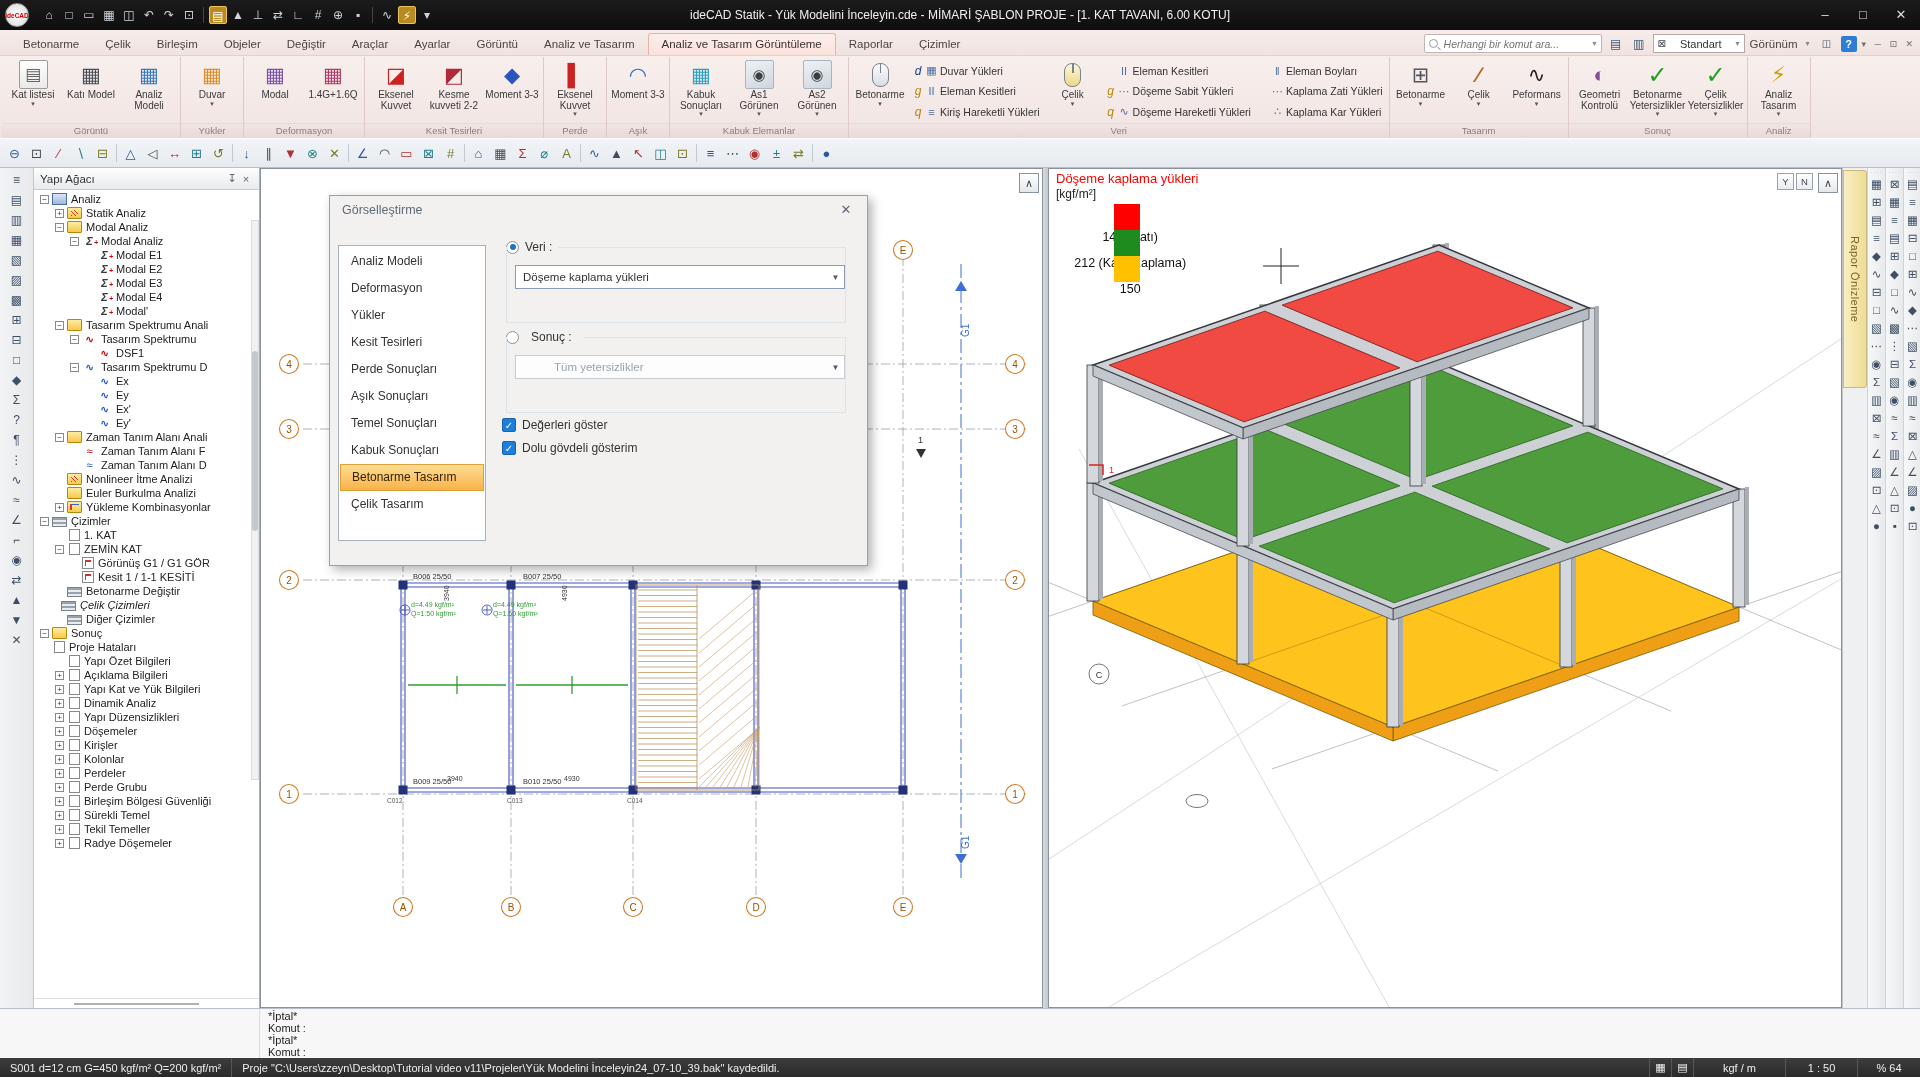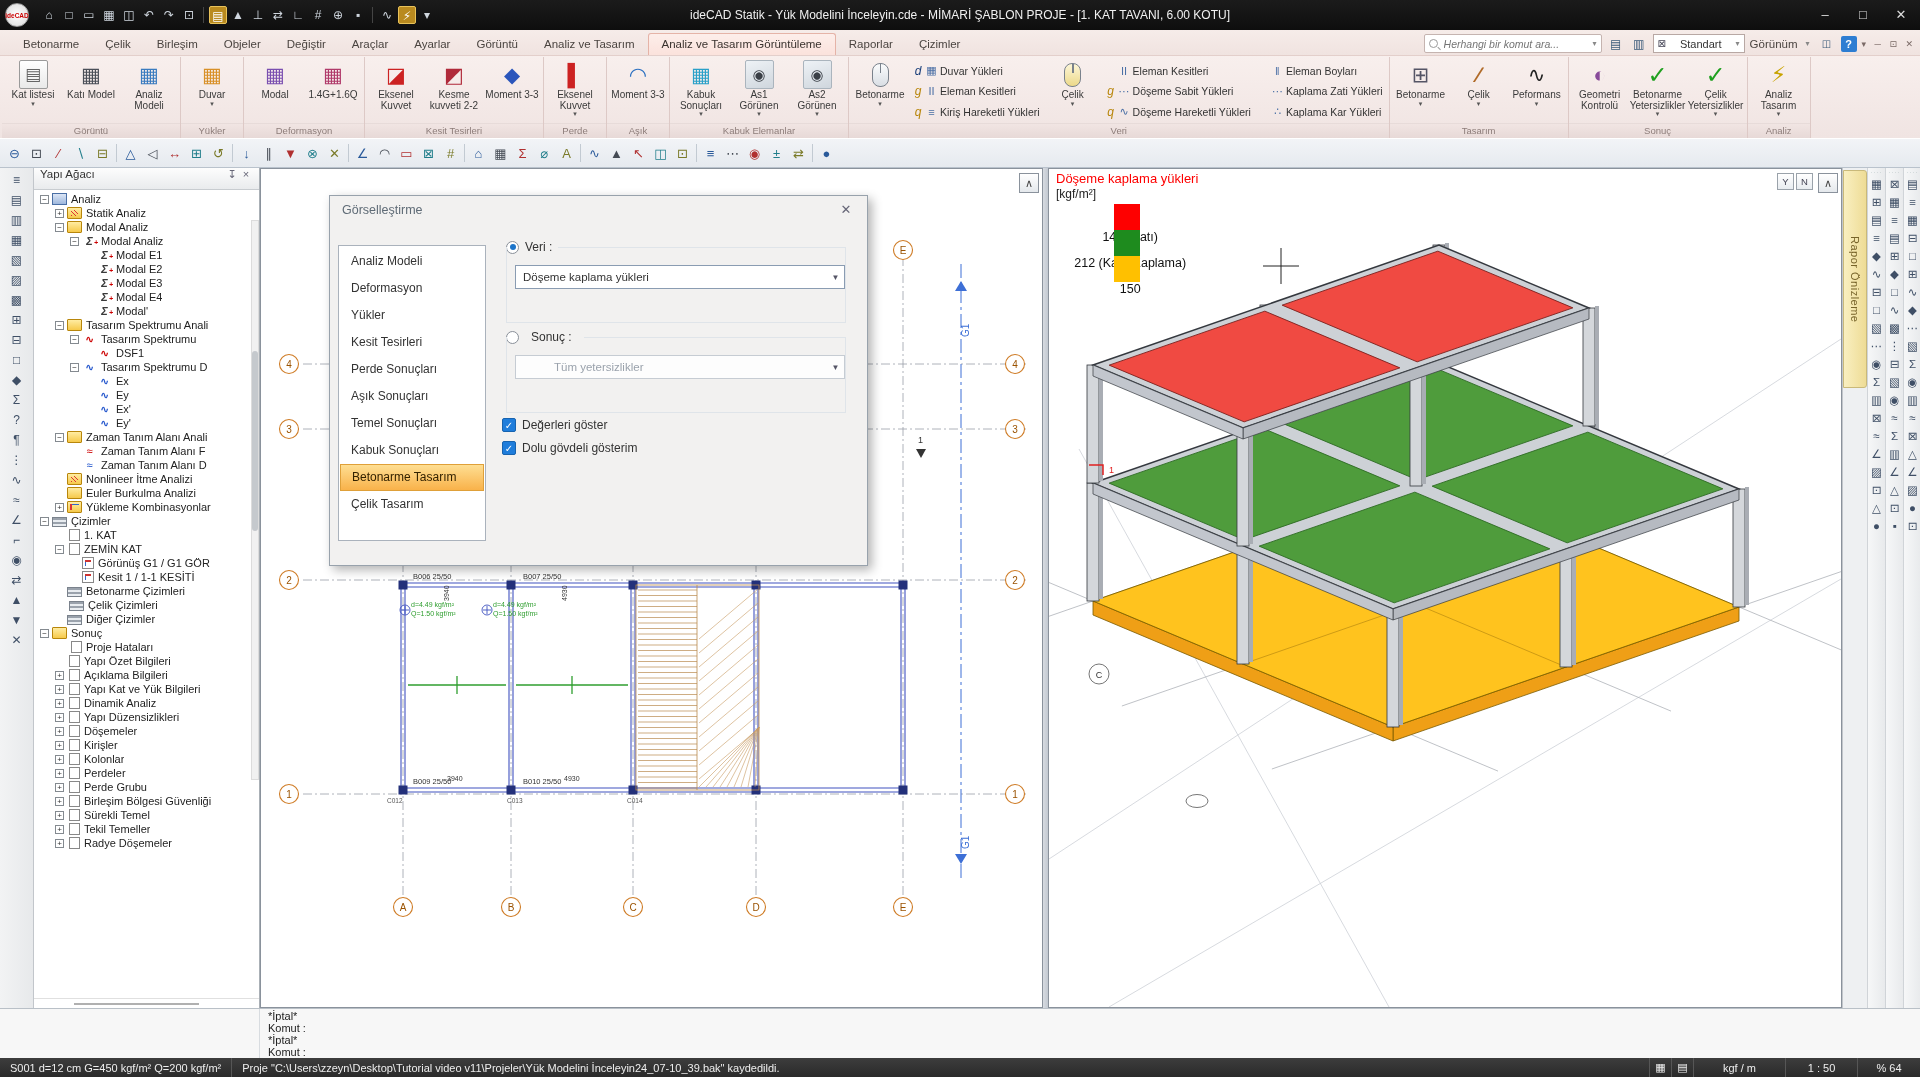--- a/index.html
+++ b/index.html
@@ -77,21 +77,21 @@
   .htoolbar{height:30px;background:linear-gradient(#f2f4f7,#e6eaef);border-top:1px solid #fff;border-bottom:1px solid #b9c2cc;display:flex;align-items:center;padding:0 4px;gap:1px;flex:none;}
   .hti{width:21px;height:21px;text-align:center;line-height:21px;font-size:13px;border-radius:2px;}
   .htsep{width:1px;height:18px;background:#c2cad2;margin:0 2px;}
   .c1{color:#2a5a9a;} .c2{color:#454b54;} .c3{color:#b03030;} .c4{color:#1f7d8a;} .c5{color:#7a7a28;}
 
   
   .main{flex:1;display:flex;min-height:0;}
   .leftrail{width:34px;background:linear-gradient(90deg,#f2f3f4,#e7e9eb);border-right:1px solid #c2c6cb;display:flex;flex-direction:column;align-items:center;padding-top:3px;gap:1px;flex:none;}
   .lri{width:24px;height:19px;text-align:center;line-height:19px;font-size:12px;color:#3f4f66;}
   .treepanel{width:226px;background:#fff;border-right:1px solid #aab0b6;display:flex;flex-direction:column;flex:none;}
-  .treehdr{height:22px;background:linear-gradient(#fdfdfd,#e9ebed);border-bottom:1px solid #c8ccd0;display:flex;padding:0 6px;font-size:11.5px;color:#333;flex:none;}
+  .treehdr{height:22px;background:linear-gradient(#fdfdfd,#e9ebed);border-bottom:1px solid #c8ccd0;display:flex;align-items:center;padding:0 6px;font-size:11.5px;color:#333;flex:none;}
   .treehdr .hico{margin-left:auto;color:#667;font-size:11px;width:14px;text-align:center;}
   .treehdr .hico + .hico{margin-left:0;}
   .treebody{flex:1;overflow:hidden;position:relative;padding-top:2px;}
   .trow{height:14px;display:flex;align-items:center;font-size:11px;color:#222;white-space:nowrap;}
   .texp{width:9px;height:9px;border:1px solid #848a90;background:#fff;font-size:8px;line-height:7px;text-align:center;color:#333;flex:none;margin-right:3px;}
   .texp.none{visibility:hidden;}
   .tico{width:15px;height:12px;flex:none;margin-right:4px;font-size:11px;line-height:12px;text-align:center;position:relative;}
   .tico.folder,.tico.folder-r,.tico.folder-y,.tico.folder-c{background:linear-gradient(#ffeca2,#f6c94a);border:1px solid #b8860b;border-radius:1px;}
   .tico.folder-r::after{content:"";position:absolute;inset:2px 3px;background:repeating-linear-gradient(45deg,#d33 0 1px,transparent 1px 3px);}
   .tico.folder-c::after{content:"";position:absolute;inset:2px 2px;background:linear-gradient(90deg,#d33 2px,transparent 2px),linear-gradient(#36c 1px,transparent 1px);}
@@ -682,38 +682,38 @@
             <span class="tlabel">Görünüş G1 / G1 GÖR</span>
           </div>
           <div class="trow" style="padding-left: 36px;">
             <span class="texp none">−</span>
             <span class="tico draw"></span>
             <span class="tlabel">Kesit 1 / 1-1 KESİTİ</span>
           </div>
           <div class="trow" style="padding-left: 21px;">
             <span class="texp none">−</span>
             <span class="tico stack"></span>
-            <span class="tlabel">Betonarme Çizimleri</span>
-          </div>
-          <div class="trow" style="padding-left: 23px;">
+            <span class="tlabel">Betonarme Değiştir</span>
+          </div>
+          <div class="trow" style="padding-left: 15px; font-style: italic;">
             <span class="texp none">−</span>
             <span class="tico stack"></span>
             <span class="tlabel">Çelik Çizimleri</span>
           </div>
           <div class="trow" style="padding-left: 21px;">
             <span class="texp none">−</span>
             <span class="tico stack"></span>
             <span class="tlabel">Diğer Çizimler</span>
           </div>
           <div class="trow" style="padding-left: 6px;">
             <span class="texp">−</span>
             <span class="tico folder"></span>
             <span class="tlabel">Sonuç</span>
           </div>
-          <div class="trow" style="padding-left: 23px;">
+          <div class="trow" style="padding-left: 6px;">
             <span class="texp none">−</span>
             <span class="tico doc"></span>
             <span class="tlabel">Proje Hataları</span>
           </div>
           <div class="trow" style="padding-left: 21px;">
             <span class="texp none">−</span>
             <span class="tico doc"></span>
             <span class="tlabel">Yapı Özet Bilgileri</span>
           </div>
           <div class="trow" style="padding-left: 21px;">

